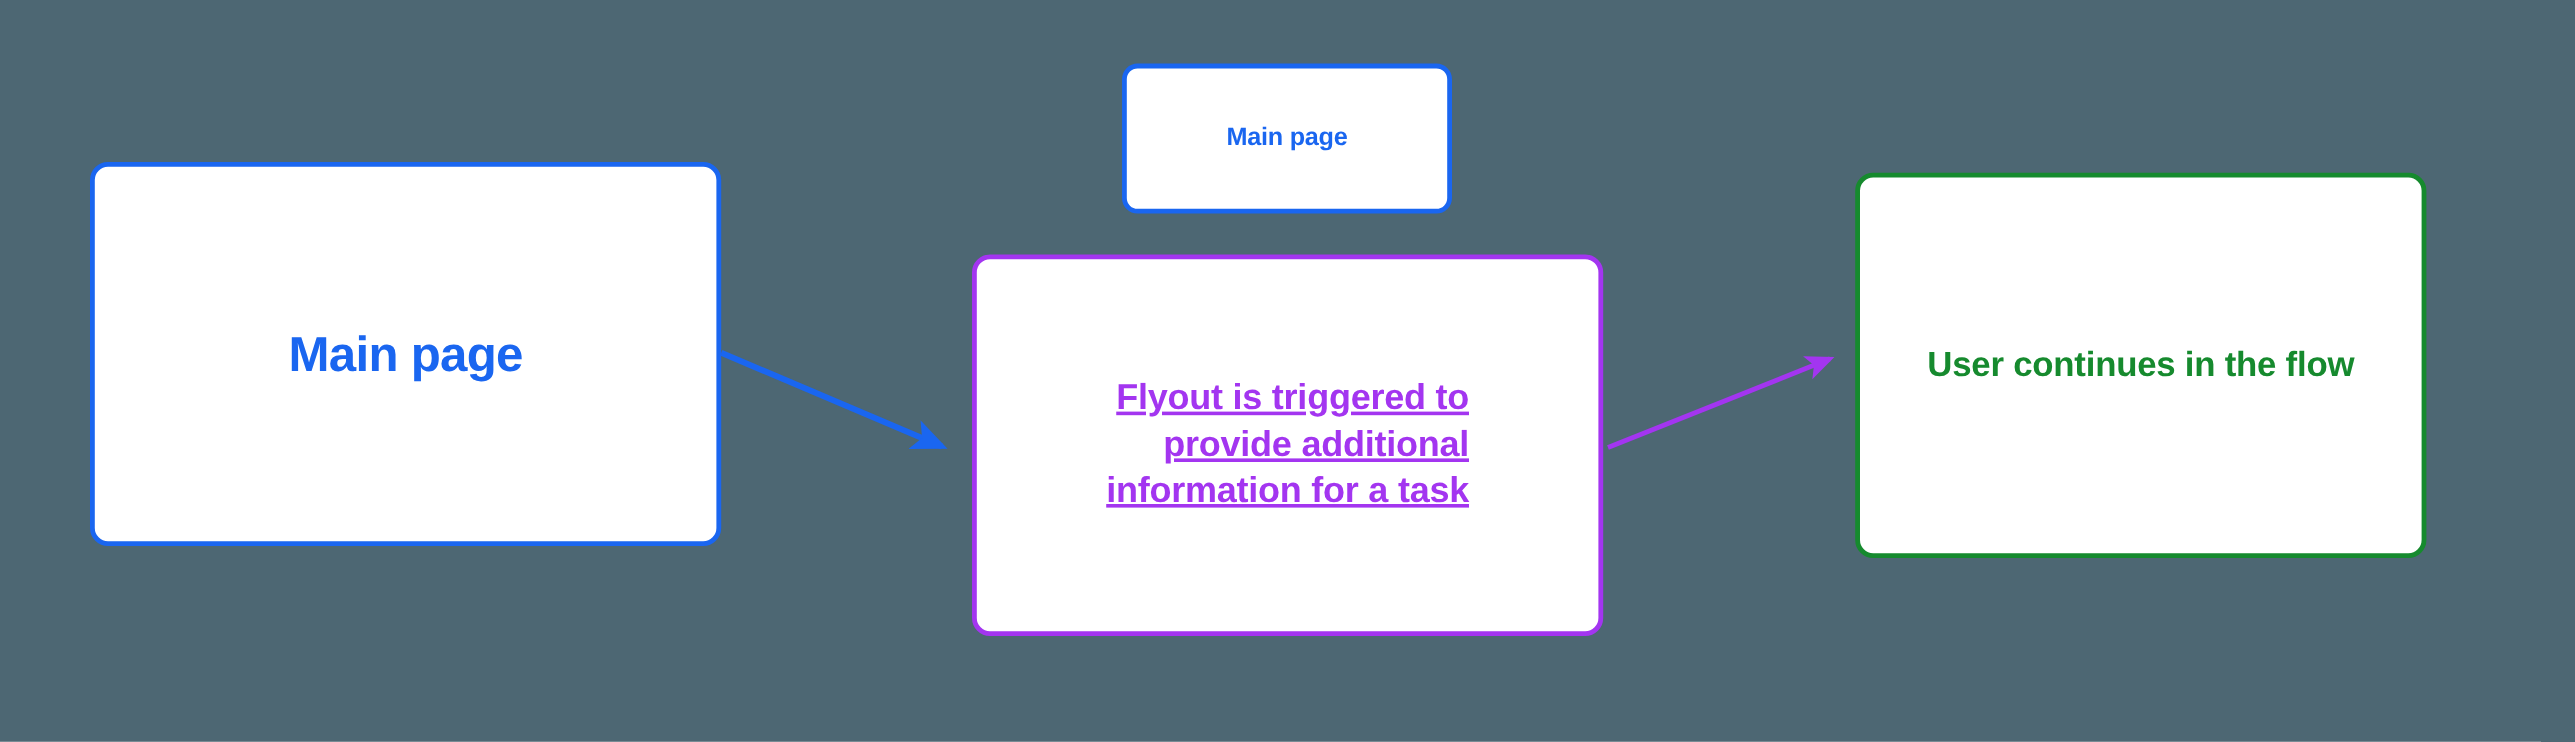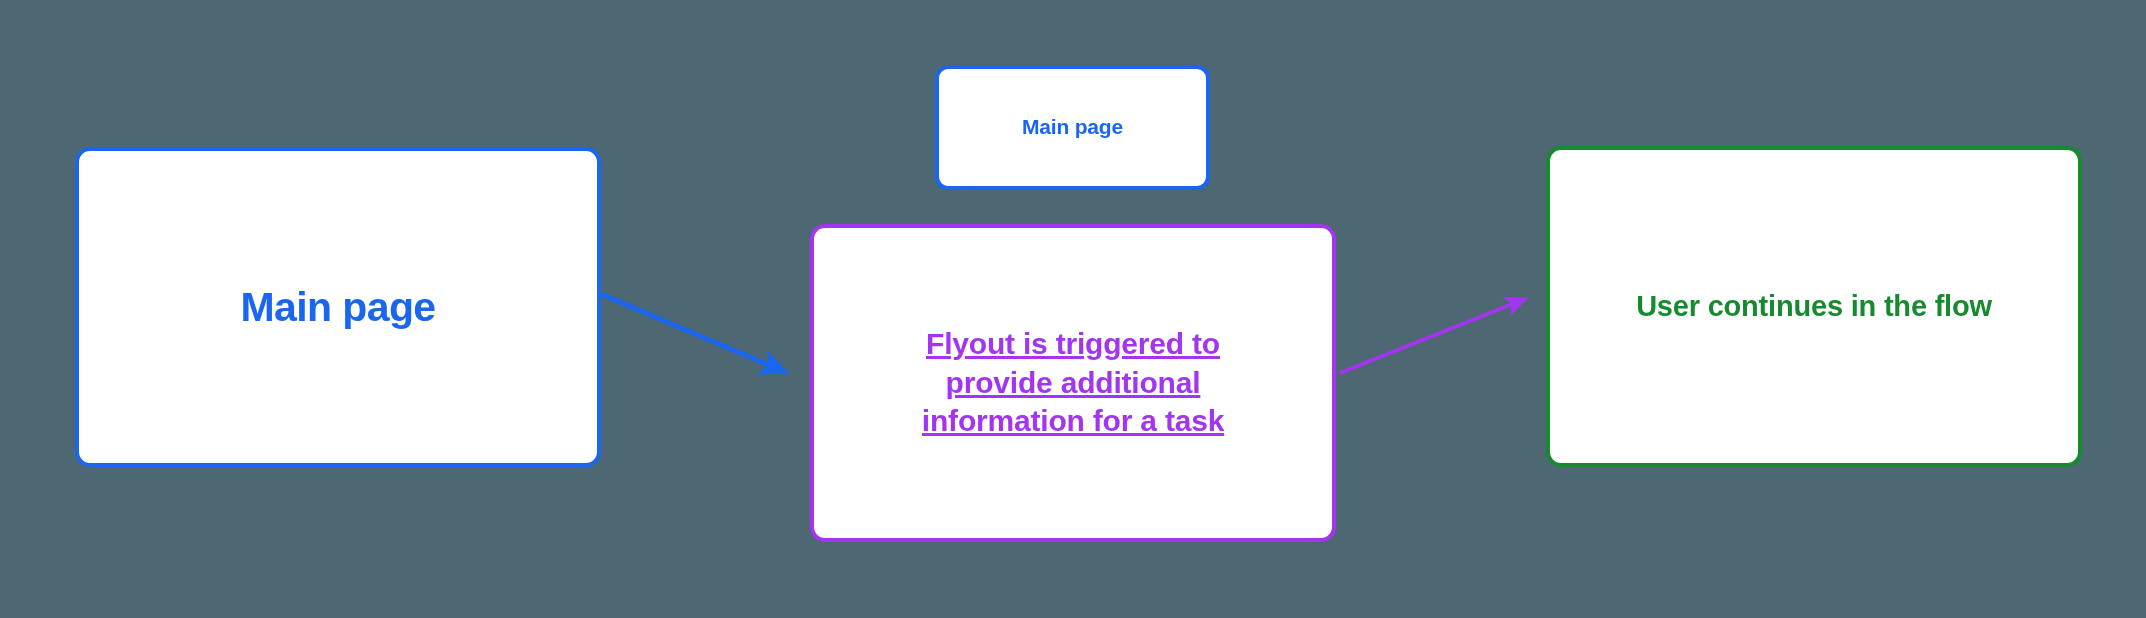--- a/index.html
+++ b/index.html
@@ -18,25 +18,24 @@
     height: 618px;
     background: #4d6773;
   }
   .node {
     position: absolute;
     box-sizing: border-box;
     background: #ffffff;
     display: flex;
     align-items: center;
     justify-content: center;
-    text-align: center;
+    text-align: right;
     font-weight: bold;
     line-height: 1.28;
     letter-spacing: -0.2px;
-    margin-top: 12px;
   }
 
   
   #node-main-page-large {
     left: 75px;
     top: 135px;
     width: 526px;
     height: 320px;
     border: 4px solid #1a66f0;
     border-radius: 15px;
@@ -68,22 +67,22 @@
     border-radius: 15px;
     color: #a335f0;
     font-size: 30px;
     padding: 0 26px;
     text-decoration: underline;
   }
 
   
   #node-user-continues {
     left: 1546px;
-    top: 134px;
-    width: 536px;
+    top: 144px;
+    width: 476px;
     height: 321px;
     border: 4px solid #168a2e;
     border-radius: 15px;
     color: #168a2e;
     font-size: 29px;
     padding: 0 22px;
   }
 
   .node-label {
     display: block;

